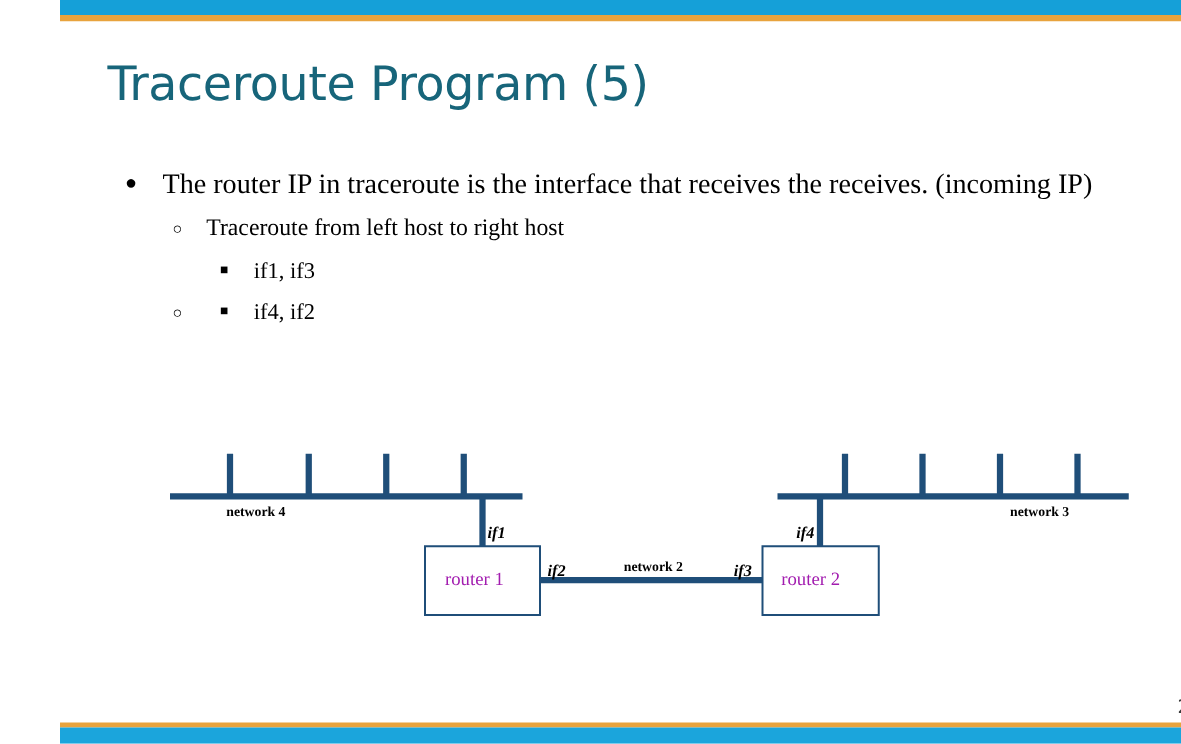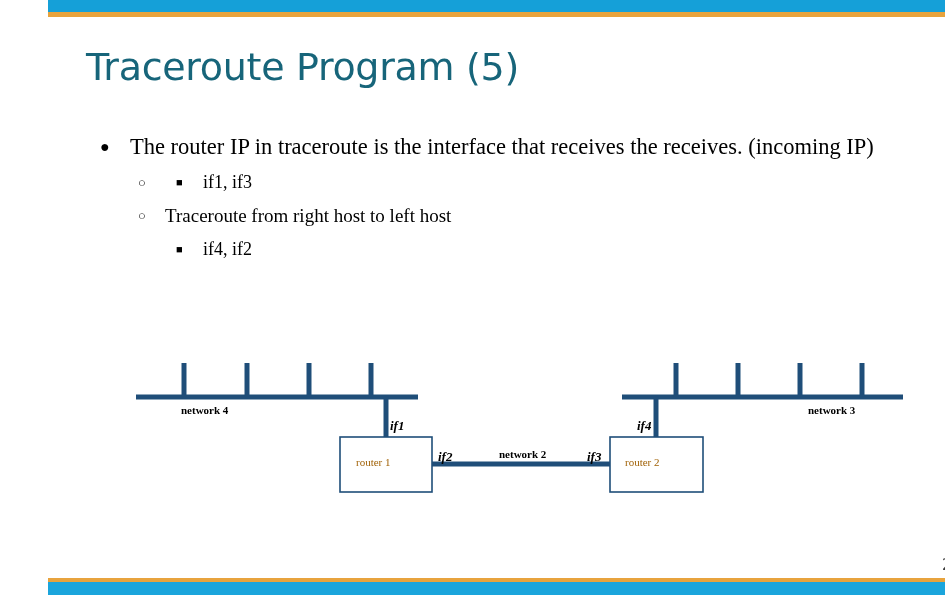--- a/index.html
+++ b/index.html
@@ -144,22 +144,22 @@
     font-family: "Liberation Serif", serif;
     font-style: italic;
     font-weight: bold;
     font-size: 13px;
     color: #000;
     white-space: nowrap;
   }
   .routerlabel {
     position: absolute;
     font-family: "Liberation Serif", serif;
-    font-size: 11px;
-    color: #a16207;
+    font-size: 15px;
+    color: #a21caf;
     white-space: nowrap;
   }
 
   
   .page-number {
     position: absolute;
     right: 32px;
     top: 556px;
     font-family: "DejaVu Sans", sans-serif;
     font-size: 15px;
@@ -178,30 +178,30 @@
 
   <div class="body-area">
 
     <div class="lvl1">
       <span class="marker">●</span>
       <span>The router IP in traceroute is the interface that receives the receives. (incoming IP)</span>
     </div>
 
     <div class="lvl2">
       <span class="marker">○</span>
+      <span>Traceroute from left host to right host</span>
     </div>
 
     <div class="lvl3">
       <span class="marker">■</span>
       <span>if1, if3</span>
     </div>
 
     <div class="lvl2">
       <span class="marker">○</span>
-      <span>Traceroute from right host to left host</span>
     </div>
 
     <div class="lvl3">
       <span class="marker">■</span>
       <span>if4, if2</span>
     </div>
 
   </div>
 
   <div class="diagram">

